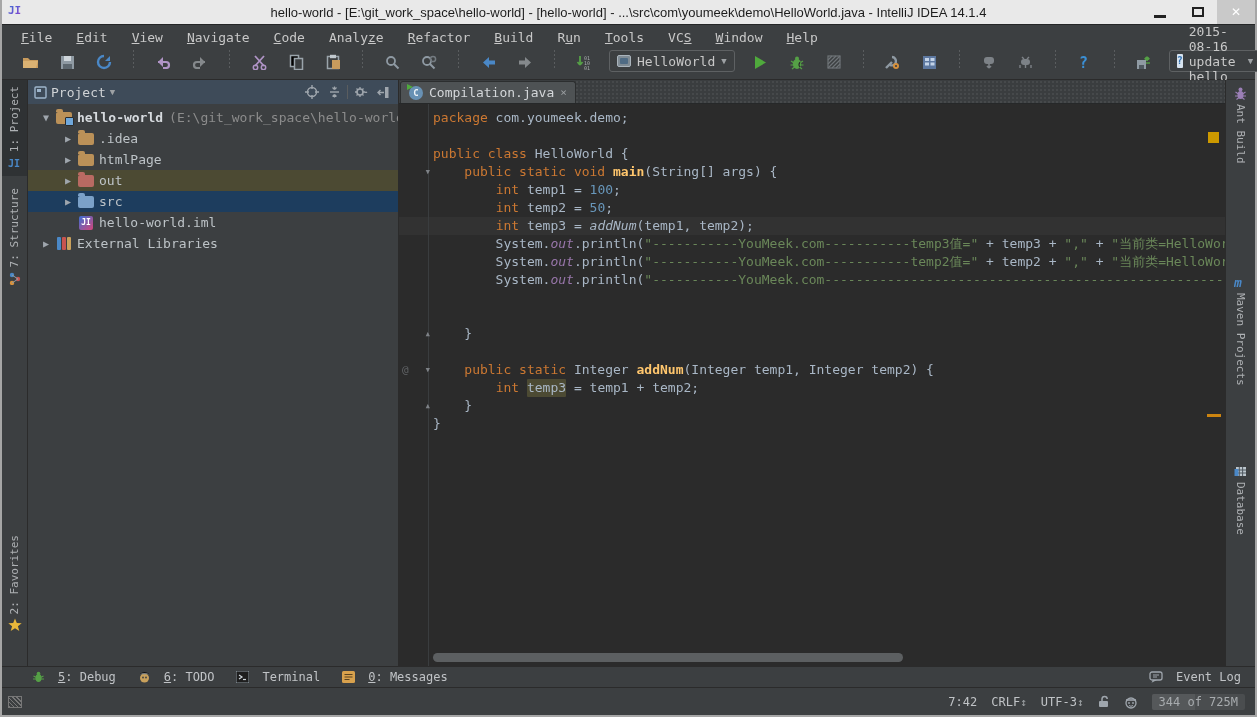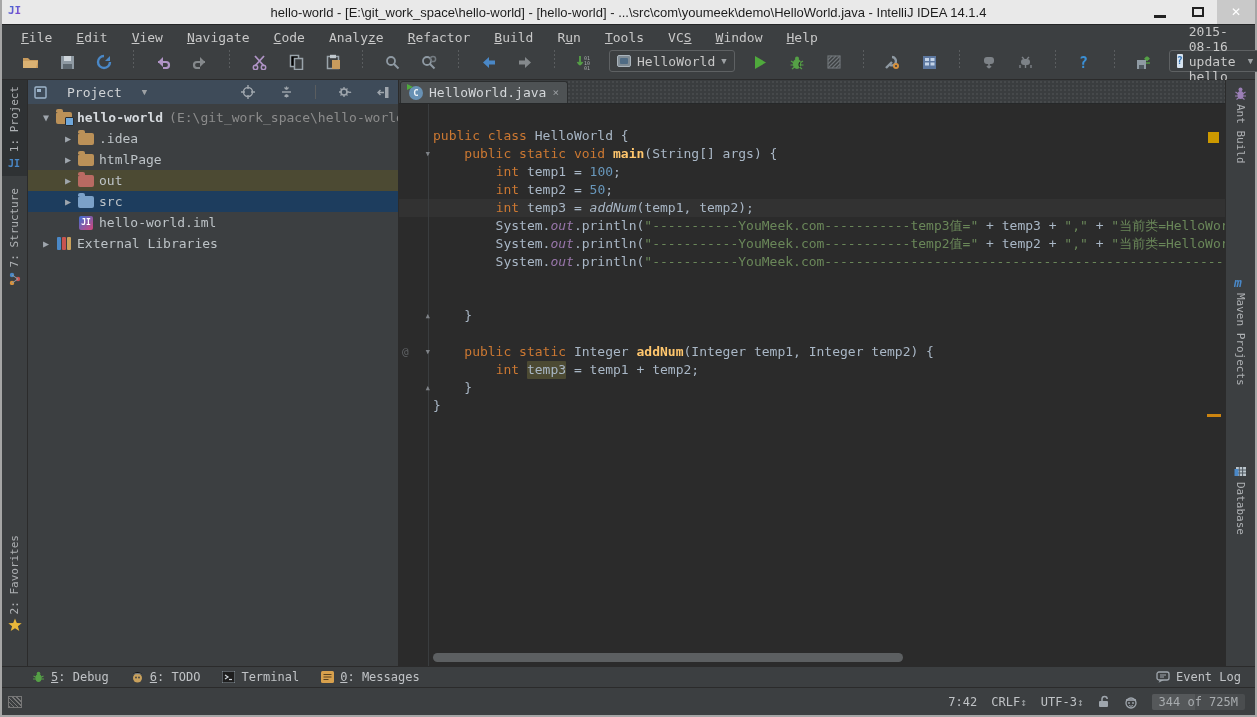--- a/index.html
+++ b/index.html
@@ -44,21 +44,21 @@
   .strip.right{width:30px;border-left:1px solid var(--panel-line);}
   .strip.left{border-right:1px solid var(--panel-line);}
   .vtab-l{display:flex;flex-direction:column;align-items:center;padding:6px 0;gap:4px;}
   .vtab-l .lbl{writing-mode:vertical-lr;transform:rotate(180deg);white-space:nowrap;}
   .vtab-r{display:flex;flex-direction:column;align-items:center;padding:6px 0;gap:4px;}
   .vtab-r .lbl{writing-mode:vertical-lr;white-space:nowrap;}
   .vtab-l.active{background:#2f3234;width:100%;}
 
   
   .project{width:371px;background:var(--bg);display:flex;flex-direction:column;border-right:1px solid var(--panel-line);flex:0 0 auto;}
-  .pp-header{height:24px;background:#3e4b59;display:flex;align-items:center;padding:0 6px;gap:20px;color:#d0d3d6;flex:0 0 auto;}
+  .pp-header{height:24px;background:#3e4b59;display:flex;align-items:center;padding:0 6px;gap:4px;color:#d0d3d6;flex:0 0 auto;}
   .pp-header .hspacer{flex:1;}
   .hico{width:18px;height:18px;display:flex;align-items:center;justify-content:center;color:#9fa6ad;font-size:13px;}
   .tree{padding-top:3px;overflow:hidden;}
   .trow{height:21px;display:flex;align-items:center;white-space:nowrap;color:#bdc3c7;}
   .trow.selected{background:var(--sel);}
   .trow.marked{background:var(--marked);}
   .trow .tw{width:16px;text-align:center;color:#9fa6ad;font-size:10px;flex:0 0 auto;}
   .trow .suffix{color:var(--txt-dim);margin-left:6px;}
   .trow b{color:#d6dade;}
   .ficon{width:16px;height:12px;border-radius:2px;position:relative;margin:0 5px 0 2px;flex:0 0 auto;background:#bb9158;}
@@ -90,21 +90,21 @@
   .tk-decl{color:var(--decl);font-weight:bold;}
   .tk-call{font-style:italic;}
   .tk-fld{color:var(--fld);font-style:italic;}
   .tk-hlid{background:#4c4a33;border-radius:1px;}
   .hscroll{position:absolute;left:34px;bottom:4px;height:9px;width:470px;background:#5c5f61;border-radius:5px;}
   .stripe-warn{position:absolute;right:6px;top:28px;width:11px;height:11px;background:#cc9900;}
   .stripe-mark{position:absolute;right:4px;top:310px;width:14px;height:3px;background:#cc8410;}
 
   
   .bottombar{height:21px;background:var(--bg);display:flex;align-items:center;gap:22px;padding:0 14px 0 30px;font-size:12px;color:#c0c3c6;border-top:1px solid var(--panel-line);flex:0 0 auto;}
-  .bb-item{display:flex;align-items:center;gap:6px;}
+  .bb-item{display:flex;align-items:center;gap:13px;}
   .bottombar .spacer{flex:1;}
   .statusbar{height:28px;background:var(--bg);border-top:1px solid var(--panel-line);display:flex;align-items:center;gap:14px;padding:0 10px 0 6px;font-size:12px;color:#c0c3c6;flex:0 0 auto;}
   .statusbar .spacer{flex:1;}
   .hatch{width:14px;height:12px;background:repeating-linear-gradient(45deg,#777 0 1px,#3c3f41 1px 3px);border:1px solid #777;}
   .mem-pill{background:#4a4d4f;border-radius:2px;padding:1px 7px;color:#a7abae;position:relative;overflow:hidden;}
   .mem-pill i{position:absolute;left:0;top:0;bottom:0;width:47%;background:#55585a;}
   .mem-pill span{position:relative;}
   .mini{font-size:11px;color:#9da1a4;}
   svg{display:block;}
 </style>
@@ -427,27 +427,28 @@
             </span>
             <span>External Libraries</span>
           </div>
         </div>
     </div>
 
     <div class="editor-col">
       <div class="tabbar">
         <div class="etab">
           <span class="class-ico">C</span>
-          <span>HelloWorld.java</span>
+          <span>Compilation.java</span>
           <span class="close">×</span>
         </div>
       </div>
       <div class="code-wrap">
         <div class="gline"></div>
         <div id="code-lines">
+            <div class="code-line"><span class="gcell"></span><span class="tk-kw">package</span><span> com.youmeek.demo;</span></div>
             <div class="code-line"><span class="gcell"></span></div>
             <div class="code-line"><span class="gcell"></span><span class="tk-kw">public class</span><span> HelloWorld {</span></div>
             <div class="code-line"><span class="gcell"><span class="fold">▾</span></span><span>    </span><span class="tk-kw">public static void</span><span> </span><span class="tk-decl">main</span><span>(String[] args) {</span></div>
             <div class="code-line"><span class="gcell"></span><span>        </span><span class="tk-kw">int</span><span> temp1 = </span><span class="tk-num">100</span><span>;</span></div>
             <div class="code-line"><span class="gcell"></span><span>        </span><span class="tk-kw">int</span><span> temp2 = </span><span class="tk-num">50</span><span>;</span></div>
             <div class="code-line hl"><span class="gcell"></span><span>        </span><span class="tk-kw">int</span><span> temp3 = </span><span class="tk-call">addNum</span><span>(temp1, temp2);</span></div>
             <div class="code-line"><span class="gcell"></span><span>        System.</span><span class="tk-fld">out</span><span>.println(</span><span class="tk-str">"-----------YouMeek.com-----------temp3值="</span><span> + temp3 + </span><span class="tk-str">","</span><span> + </span><span class="tk-str">"当前类=HelloWorld"</span></div>
             <div class="code-line"><span class="gcell"></span><span>        System.</span><span class="tk-fld">out</span><span>.println(</span><span class="tk-str">"-----------YouMeek.com-----------temp2值="</span><span> + temp2 + </span><span class="tk-str">","</span><span> + </span><span class="tk-str">"当前类=HelloWorld"</span></div>
             <div class="code-line"><span class="gcell"></span><span>        System.</span><span class="tk-fld">out</span><span>.println(</span><span class="tk-str">"-----------YouMeek.com--------------------------------------------------------------------------------------"</span></div>
             <div class="code-line"><span class="gcell"></span></div>

